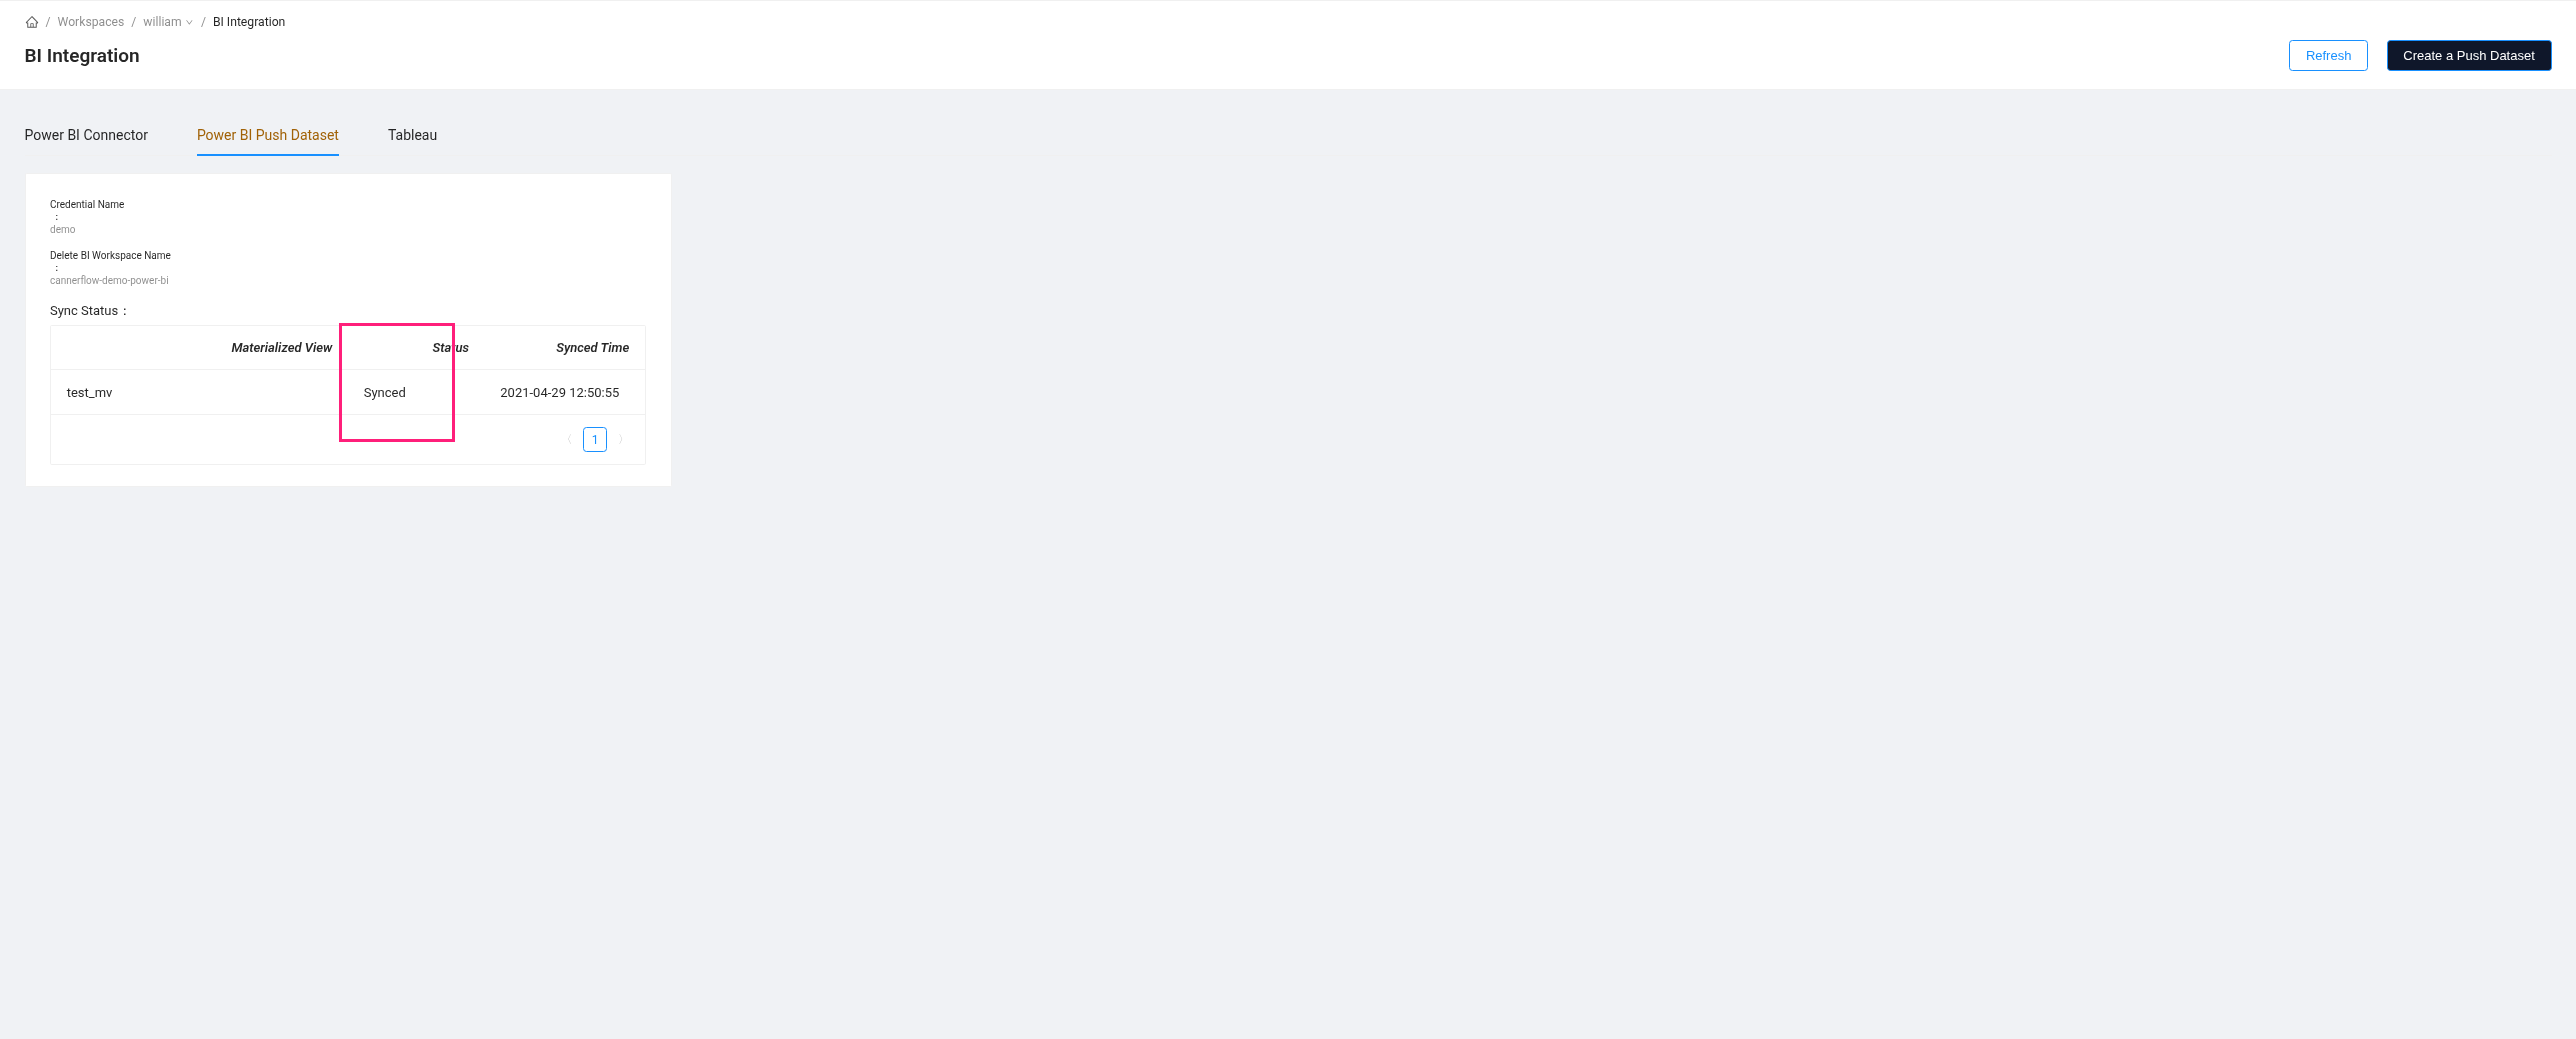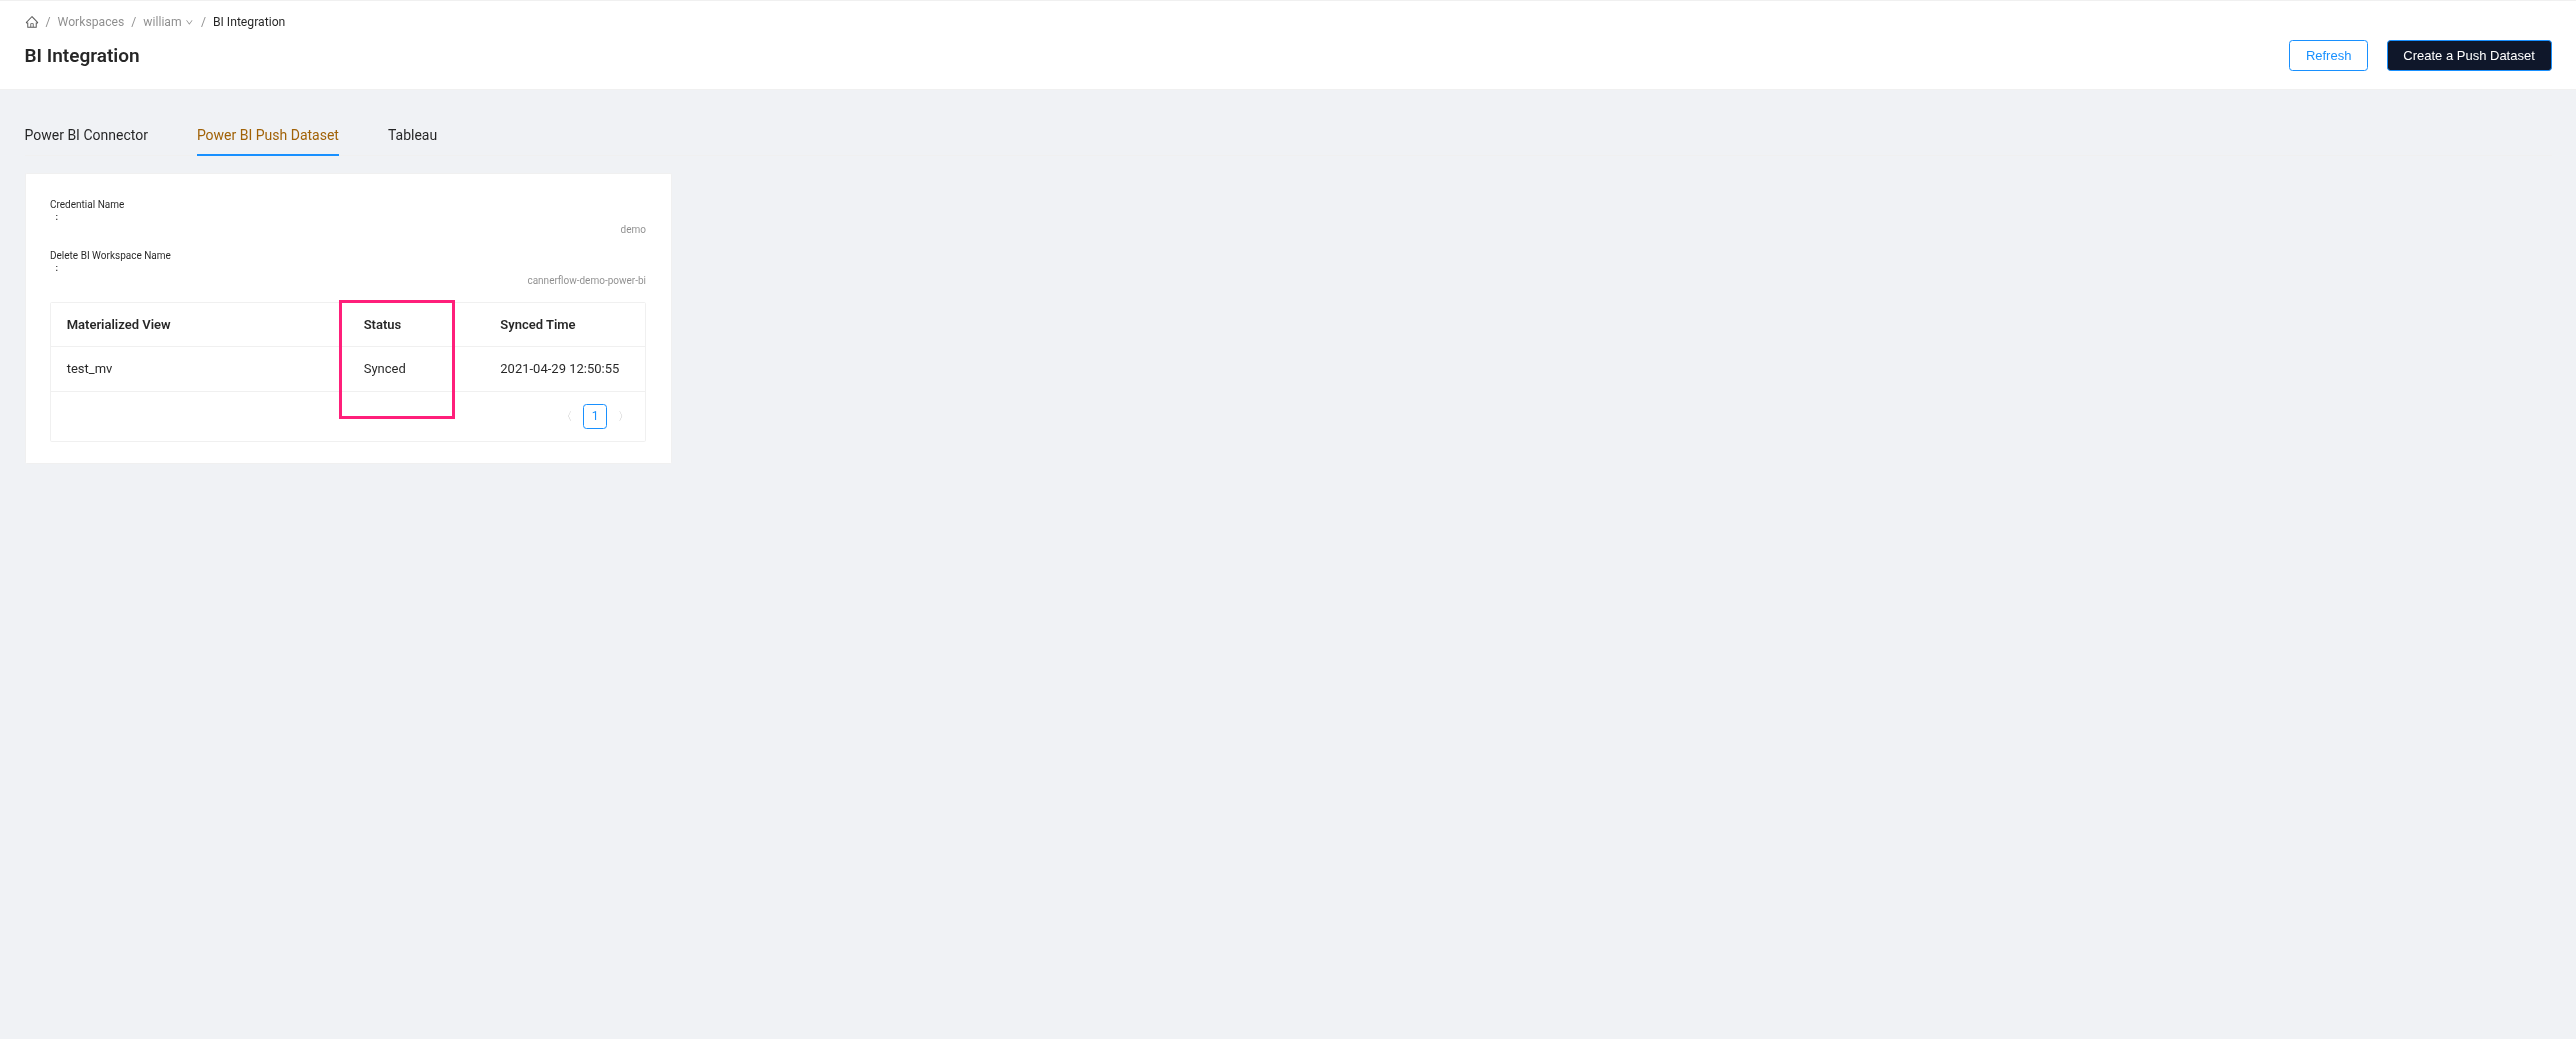--- a/index.html
+++ b/index.html
@@ -131,43 +131,43 @@
   }
   .info-label {
     color: rgba(0,0,0,0.85);
   }
   .info-colon {
     margin-right: 7px;
     margin-left: 1.7px;
   }
   .info-value {
     color: rgba(0,0,0,0.45);
-    text-align: right;
   }
   .sync-label {
     font-size: 13px;
     margin-bottom: 5.2px;
   }
   .table-wrap {
     border: 0.9px solid #f0f0f0;
     border-radius: 1.7px;
     position: relative;
   }
   table {
     width: 100%;
     border-collapse: collapse;
   }
   thead th {
-    text-align: left;
+    text-align: right;
     font-weight: 600;
     font-size: 13px;
     padding: 14px 15.7px;
     border-bottom: 0.9px solid #f0f0f0;
     color: rgba(0,0,0,0.85);
     background: #fff;
+    font-style: italic;
   }
   tbody td {
     padding: 12.2px 15.7px;
     font-size: 13px;
     color: rgba(0,0,0,0.85);
     vertical-align: middle;
     border-bottom: 0.9px solid #f0f0f0;
     line-height: 1.5;
   }
   .col-mv { width: 50%; }
@@ -285,20 +285,23 @@
     <div class="info-row">
       <span class="info-label">Credential Name</span>
       <span class="info-colon">：</span>
       <span class="info-value">demo</span>
     </div>
     <div class="info-row">
       <span class="info-label">Delete BI Workspace Name</span>
       <span class="info-colon">：</span>
       <span class="info-value">cannerflow-demo-power-bi</span>
     </div>
+    <div class="sync-label">
+      <span>Sync Status</span><span>：</span>
+    </div>
 
     <div class="table-wrap">
       <table>
         <thead>
           <tr>
             <th class="col-mv">Materialized View</th>
             <th class="col-status">Status</th>
             <th class="col-time">Synced Time</th>
           </tr>
         </thead>

